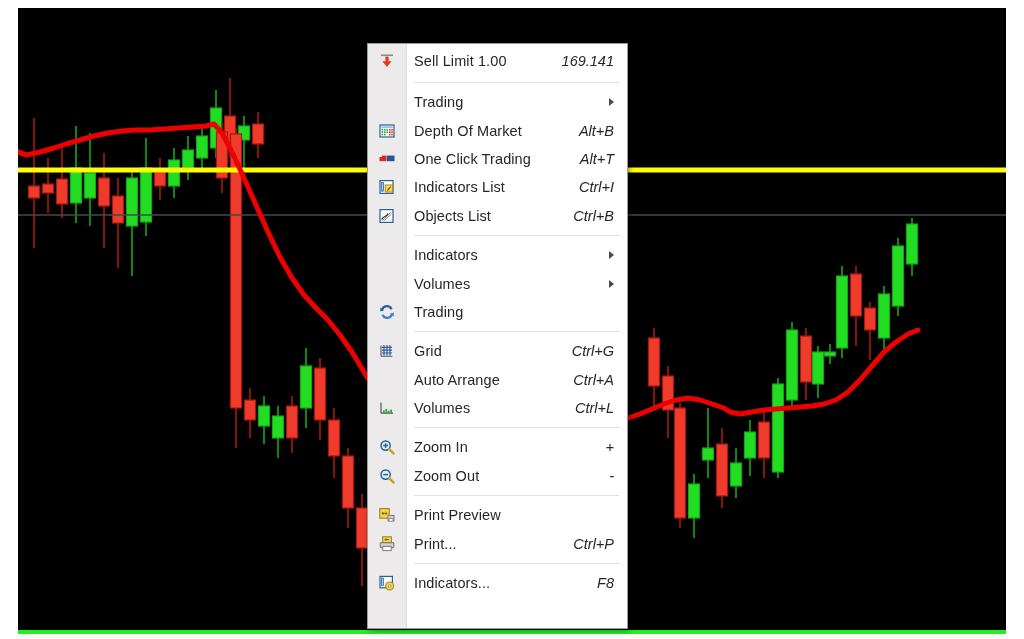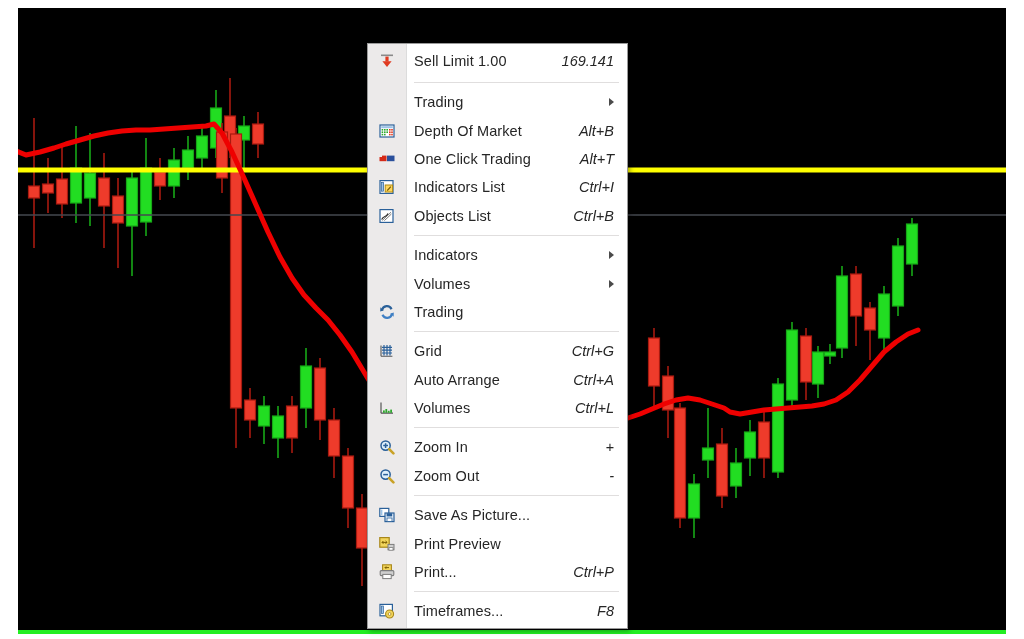--- a/index.html
+++ b/index.html
@@ -326,32 +326,20 @@
               <path d="M10.2 10.2 L14.4 14.4" stroke="#c9a227" stroke-width="2.6" stroke-linecap="round"></path>
             </svg>
           </span>
           <span class="lbl">Zoom Out</span>
           <span class="acc">-</span>
         </div>
         <div class="sep"></div>
         <div class="mi">
           <span class="ico">
             <svg class="gi" width="16" height="16" viewBox="0 0 16 16">
-              <rect x="0.8" y="1.4" width="9" height="8" fill="#fff" stroke="#2a6099" stroke-width="1.2"></rect>
-              <rect x="2" y="2.6" width="1.4" height="5.6" fill="#9dc3e6"></rect>
-              <rect x="6" y="6" width="9" height="8.6" fill="#e8f1fa" stroke="#2a6099" stroke-width="1.2"></rect>
-              <rect x="7.6" y="6.2" width="5.6" height="3.2" fill="#2a6099"></rect>
-              <rect x="8" y="11" width="5" height="3.4" fill="#fff" stroke="#2a6099" stroke-width=".8"></rect>
-            </svg>
-          </span>
-          <span class="lbl">Save As Picture...</span>
-        </div>
-        <div class="mi">
-          <span class="ico">
-            <svg class="gi" width="16" height="16" viewBox="0 0 16 16">
               <rect x="0.8" y="1.6" width="9.4" height="9.6" fill="#f2d55c" stroke="#a8871a" stroke-width="1.2"></rect>
               <path d="M3 6.4 L8 6.4 M3 6.4 L4.4 5 M3 6.4 L4.4 7.8 M8 6.4 L6.6 5 M8 6.4 L6.6 7.8" stroke="#7a5c00" stroke-width="1"></path>
               <rect x="9" y="8.4" width="6" height="5.4" fill="#cfcfcf" stroke="#7d7d7d" stroke-width="1"></rect>
               <rect x="10" y="11.6" width="4" height="2.6" fill="#fff" stroke="#7d7d7d" stroke-width=".8"></rect>
             </svg>
           </span>
           <span class="lbl">Print Preview</span>
         </div>
         <div class="mi">
           <span class="ico">
@@ -368,19 +356,19 @@
         <div class="sep"></div>
         <div class="mi">
           <span class="ico">
             <svg class="gi" width="16" height="16" viewBox="0 0 16 16">
               <rect x="1" y="1.4" width="12.4" height="11.4" fill="#fff" stroke="#2a6099" stroke-width="1.2"></rect>
               <rect x="2.4" y="3" width="2" height="7.4" fill="#9dc3e6" stroke="#2a6099" stroke-width=".7"></rect>
               <circle cx="10.6" cy="11" r="4" fill="#f2d55c" stroke="#a8871a" stroke-width="1.1"></circle>
               <circle cx="10.6" cy="11" r="1.4" fill="#fff" stroke="#a8871a" stroke-width=".8"></circle>
             </svg>
           </span>
-          <span class="lbl">Timeframes...</span>
+          <span class="lbl">Indicators...</span>
           <span class="acc">F8</span>
         </div>
       </div>
   </div>
 
 </div>
 
 </body></html>

